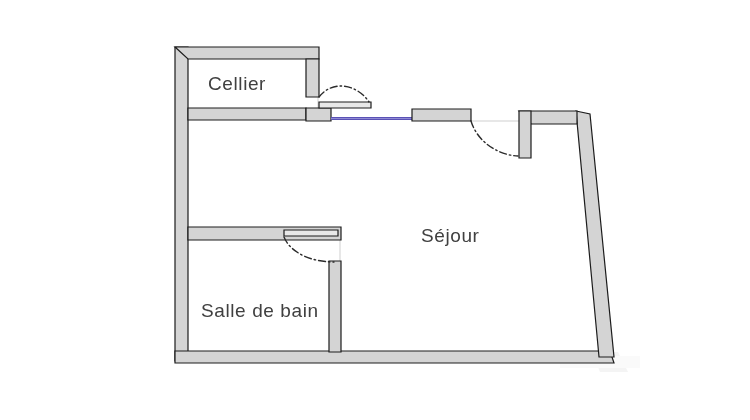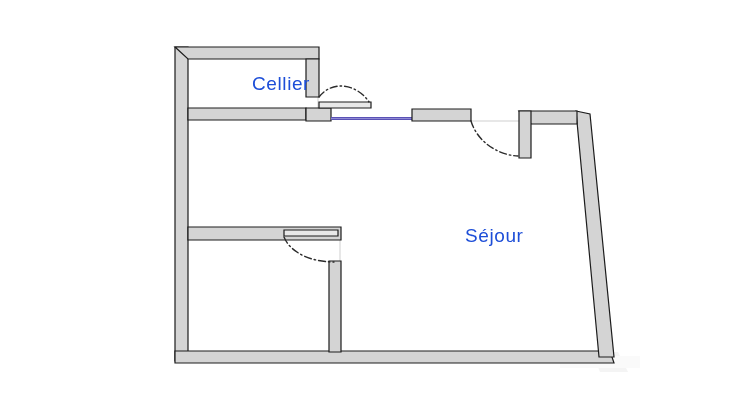--- a/index.html
+++ b/index.html
@@ -18,28 +18,27 @@
   #plan-svg {
     position: absolute;
     left: 0;
     top: 0;
     width: 750px;
     height: 420px;
     display: block;
   }
   .room-label {
     position: absolute;
-    color: #1d4ed8;
+    color: #404040;
     font-family: "Liberation Sans", sans-serif;
     font-size: 19px;
     letter-spacing: 0.6px;
     white-space: nowrap;
     line-height: 1;
     user-select: none;
-    margin-left: 44px;
   }
   #label-cellier {
     left: 208px;
     top: 74px;
   }
   #label-sejour {
     left: 421px;
     top: 226px;
   }
   #label-salledebain {
@@ -113,14 +112,15 @@
       <path d="M284,230 L338,230 L338,236 L284,236 Z" fill="#e8e8e8" stroke="#1c1c1c" stroke-width="1.2"></path>
       <path d="M284,237 C290,252 310,262 334,262" fill="none" stroke="#2b2b2b" stroke-width="1.4" stroke-dasharray="7 3 1.5 3" stroke-linecap="round"></path>
     </g>
 
   </svg>
 
   <div class="room-label" id="label-cellier">Cellier</div>
 
   <div class="room-label" id="label-sejour">Séjour</div>
 
+  <div class="room-label" id="label-salledebain">Salle de bain</div>
 
 </div>
 
 </body></html>

